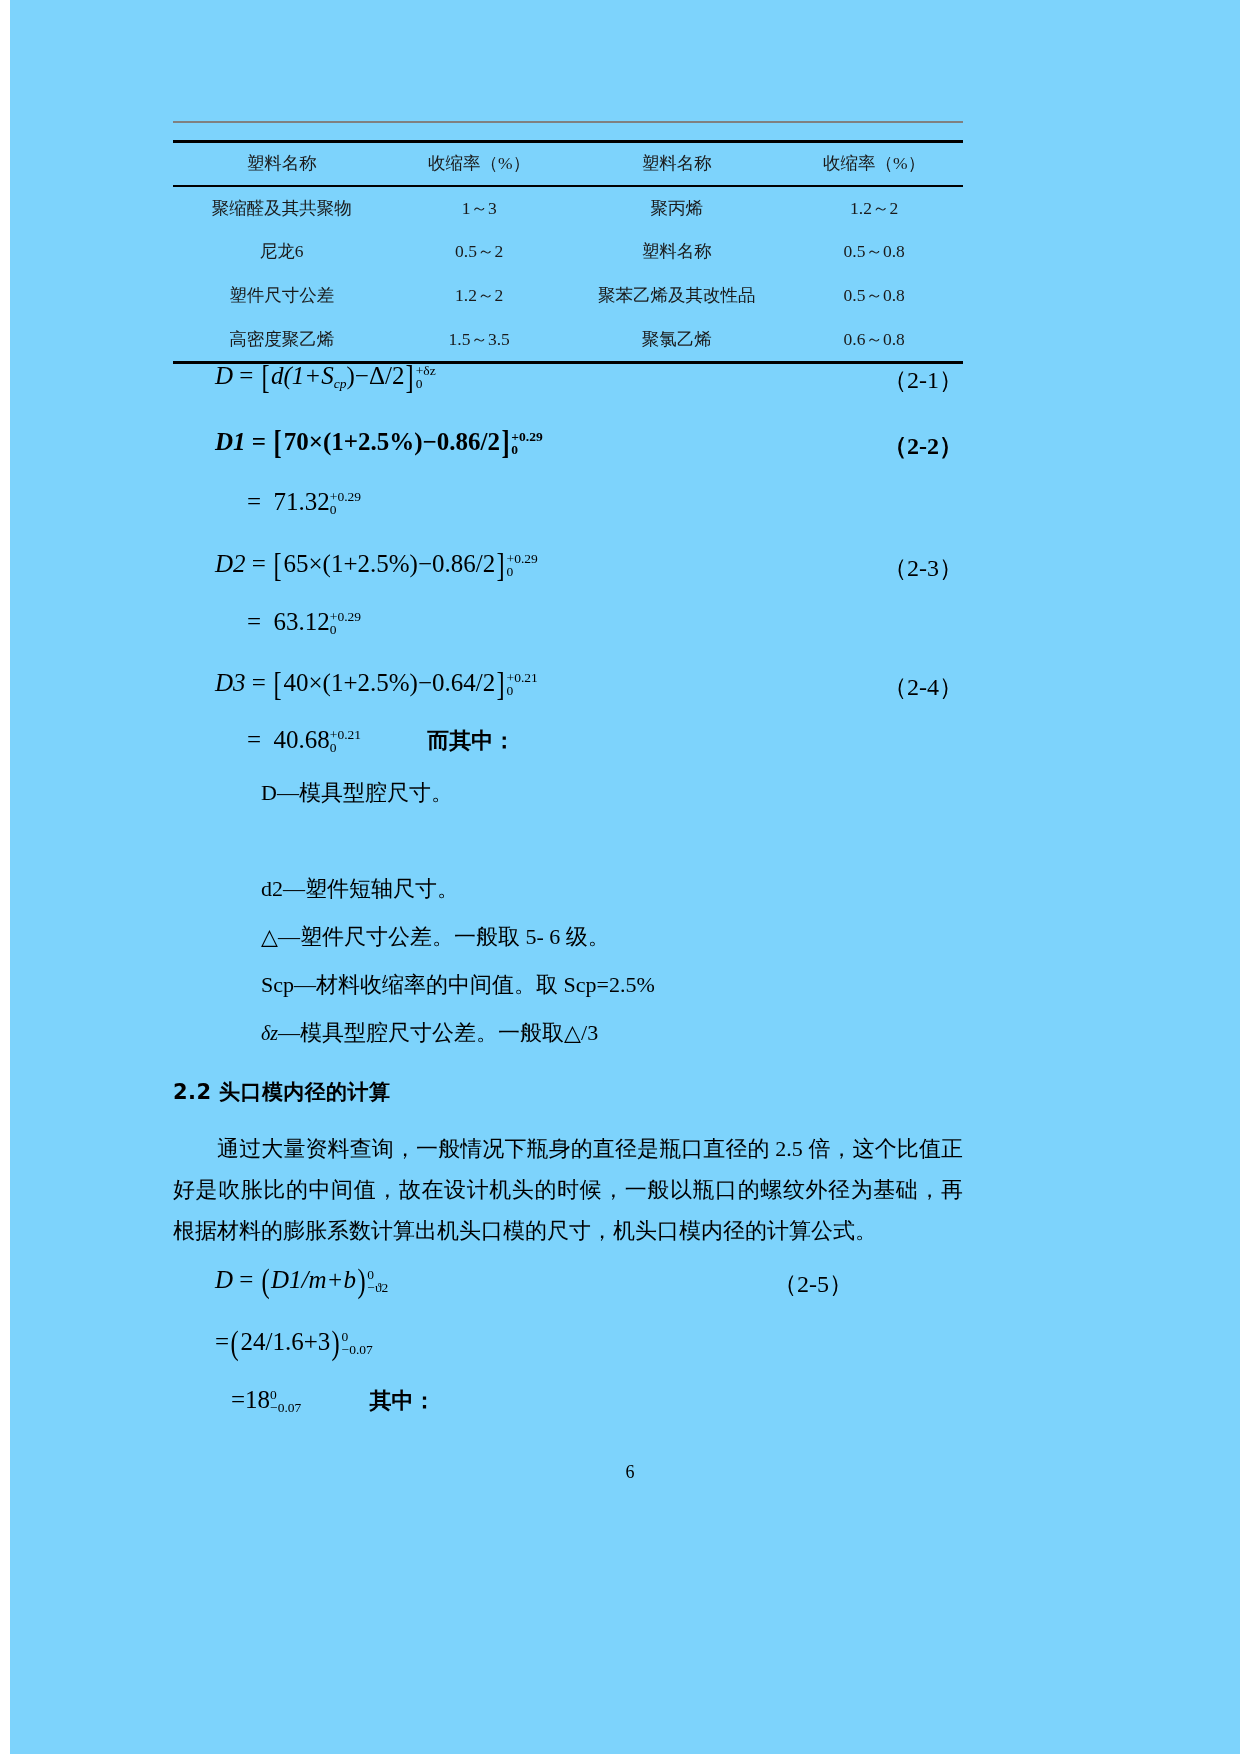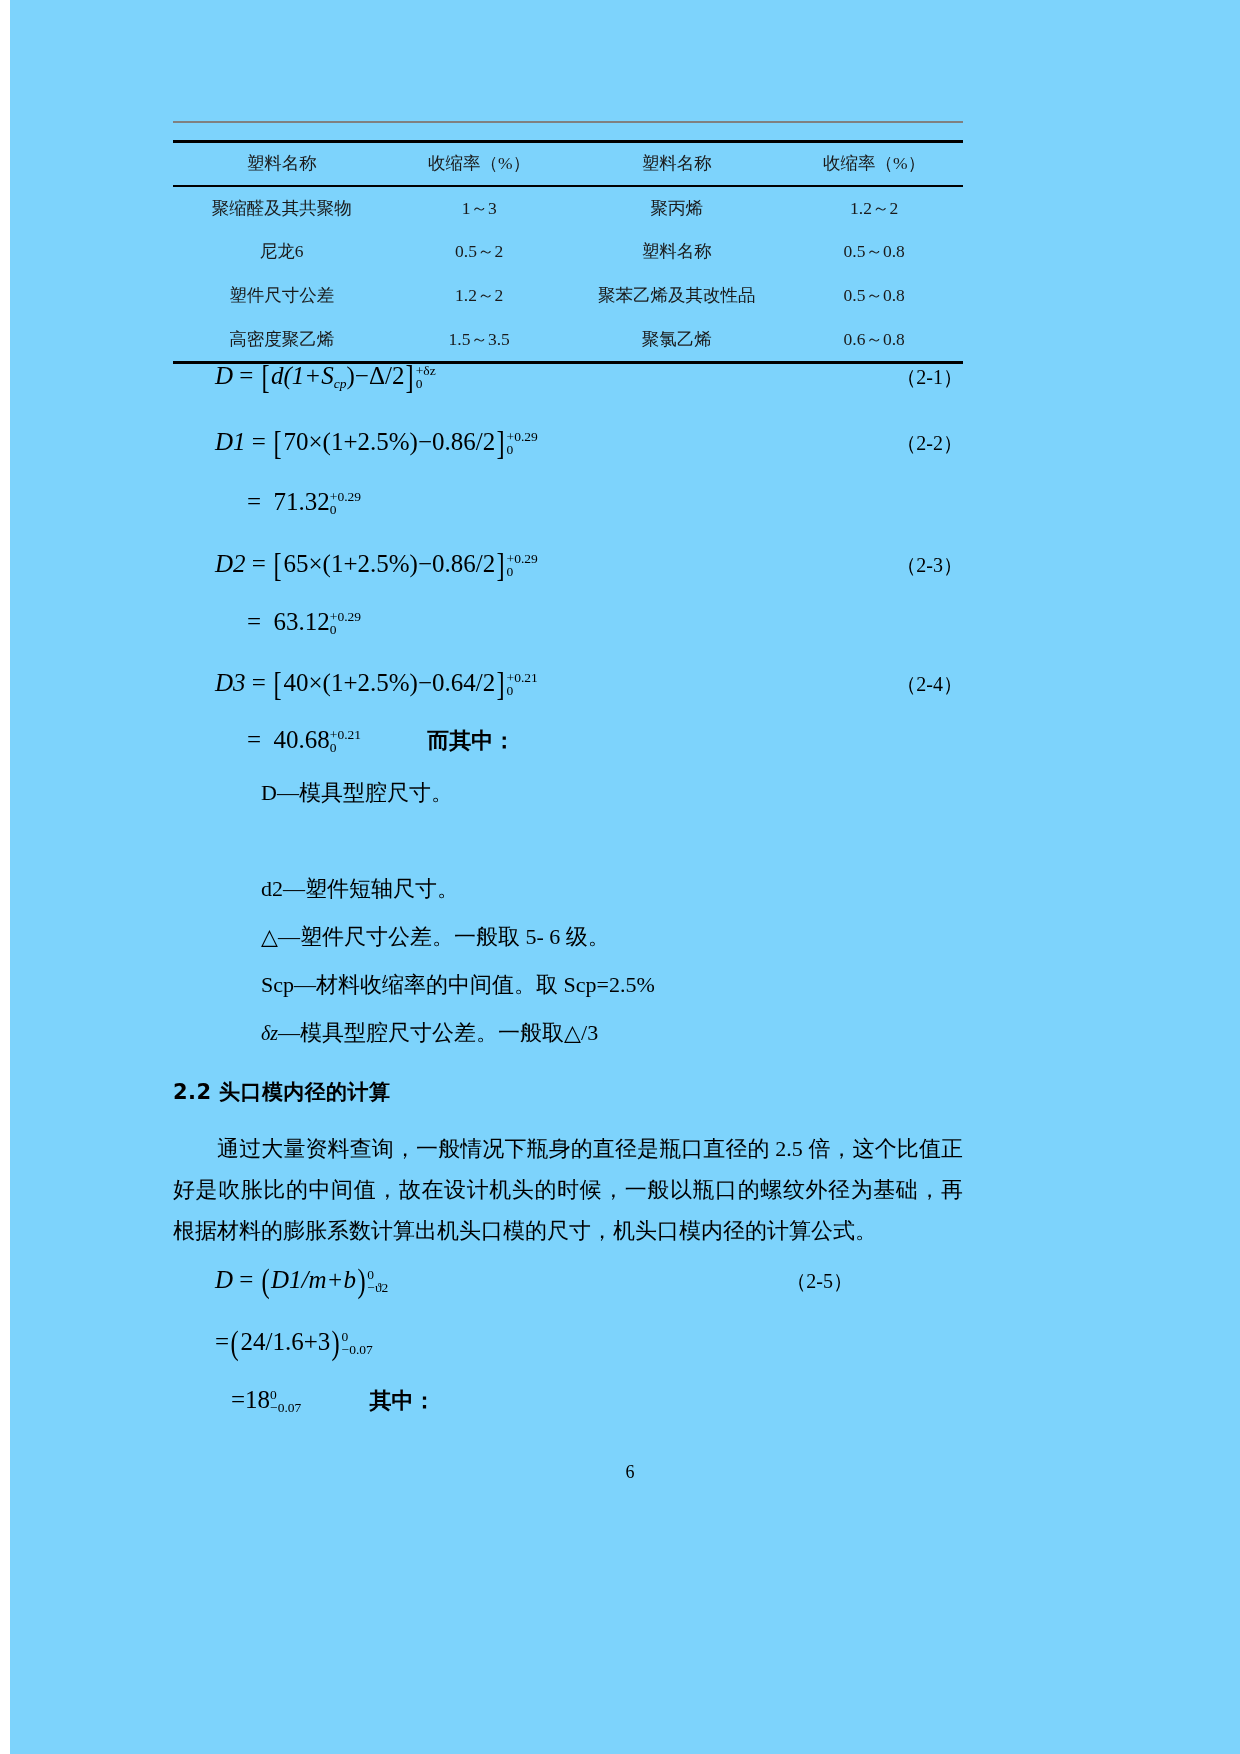--- a/index.html
+++ b/index.html
@@ -75,21 +75,21 @@
   .eq-body {
     flex: 0 0 auto;
     font-family: "Liberation Serif", "DejaVu Serif", serif;
     font-size: 25px;
     white-space: nowrap;
   }
   .eq-num {
     position: absolute;
     right: 0;
     top: 6px;
-    font-size: 20px;
+    font-size: 24px;
     font-family: "Liberation Serif", "DejaVu Serif", serif;
     white-space: nowrap;
   }
   .mi { font-style: italic; font-family: "Liberation Serif", "DejaVu Serif", serif; }
   .mn { font-style: normal; }
   .brk {
     font-size: 34px;
     font-style: normal;
     display: inline-block;
     transform: scaleX(0.72);
@@ -205,21 +205,21 @@
 
   <div class="eq-row" style="top:358px;">
     <span class="eq-body" style="padding-left:42px;">
       <span class="mi">D</span>
       <span class="mn">=</span>
       <span class="brk">[</span><span class="mi">d(1+S</span><span class="sub-small">cp</span><span class="mn">)−Δ/2</span><span class="brk">]</span><span class="lim"><span class="up">+δz</span><span class="dn">0</span></span>
     </span>
     <span class="eq-num">（2-1）</span>
   </div>
 
-  <div class="eq-row" style="top:424px;">
+  <div class="eq-row" style="top:424px;font-weight:bold;">
     <span class="eq-body" style="padding-left:42px;">
       <span class="mi">D1</span>
       <span class="mn">=</span>
       <span class="brk">[</span><span class="mn">70×(1+2.5%)−0.86/2</span><span class="brk">]</span><span class="lim"><span class="up">+0.29</span><span class="dn">0</span></span>
     </span>
     <span class="eq-num">（2-2）</span>
   </div>
 
   <div class="eq-row" style="top:488px;">
     <span class="eq-body" style="padding-left:74px;">

